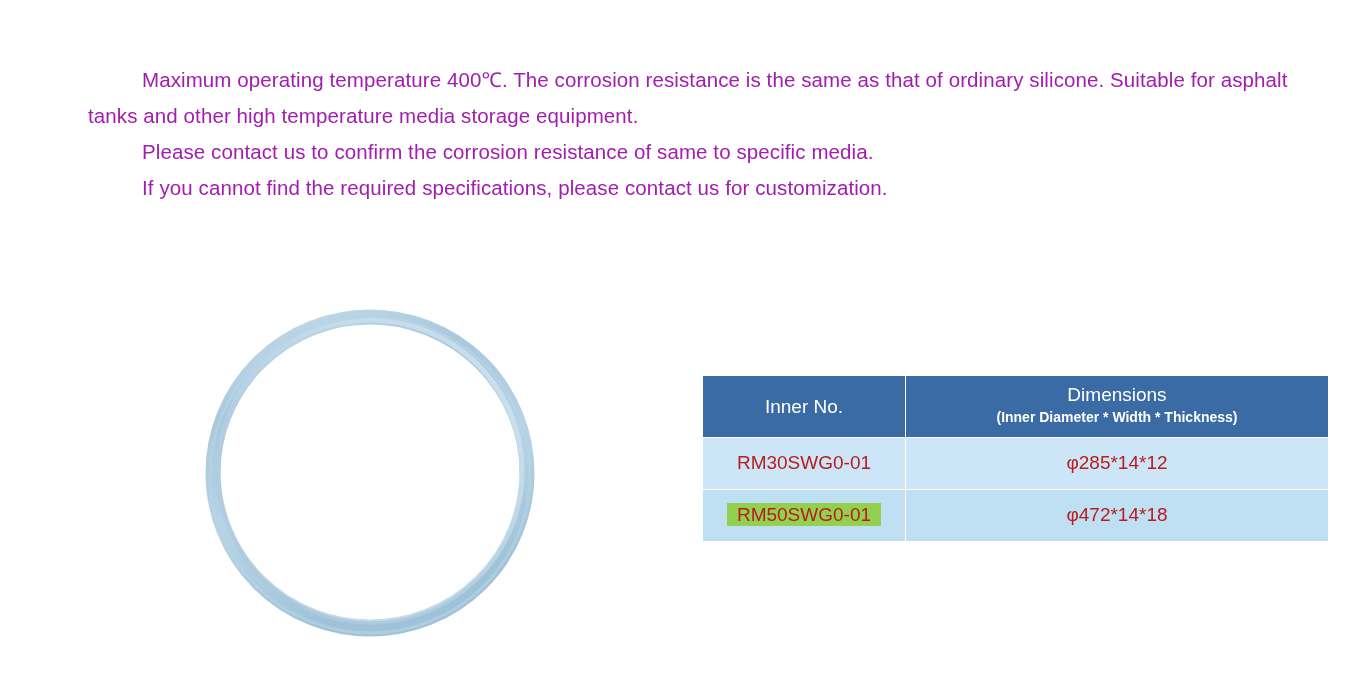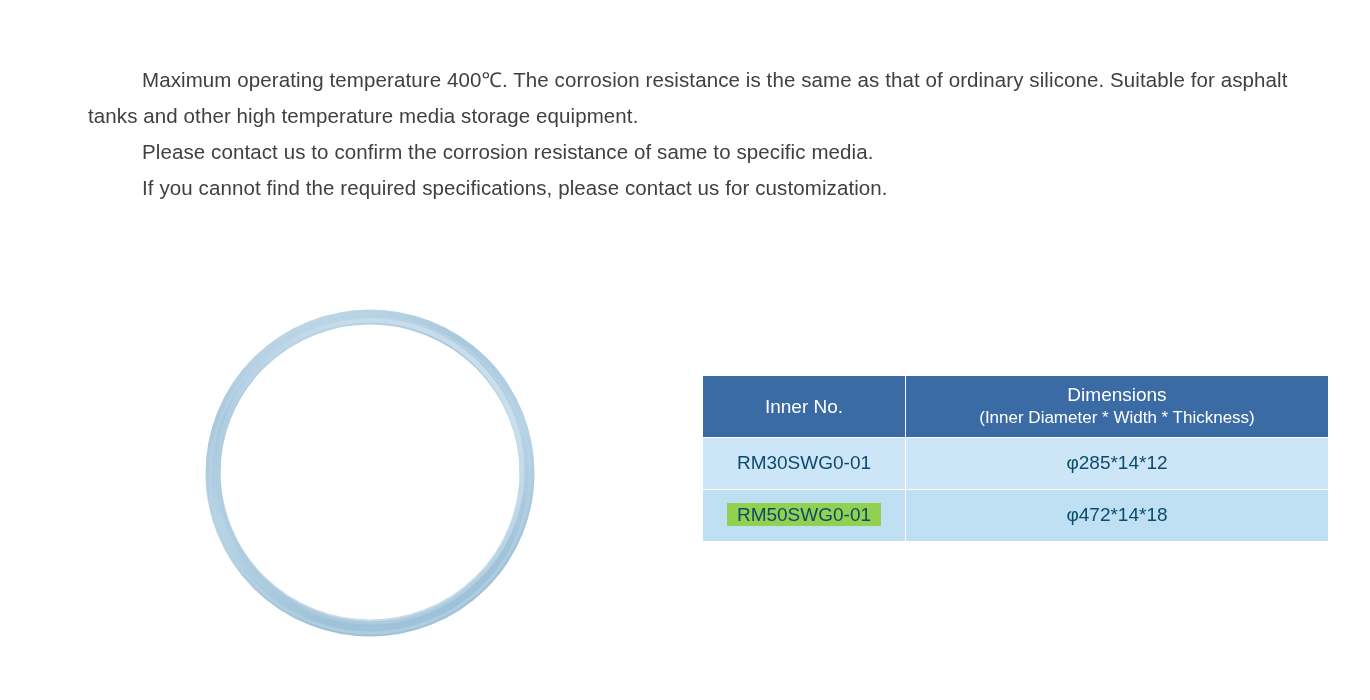--- a/index.html
+++ b/index.html
@@ -20,21 +20,21 @@
   .text-block {
     position: absolute;
     left: 88px;
     top: 62px;
     width: 1250px;
   }
   .para {
     font-size: 20.5px;
     line-height: 36px;
     letter-spacing: 0.1px;
-    color: #404040;
+    color: #a21caf;
     margin: 0;
     text-align: left;
   }
   .para.indent {
     text-indent: 54px;
   }
 
   
   .product-image {
     position: absolute;
@@ -68,26 +68,27 @@
     color: #ffffff;
     font-weight: normal;
     font-size: 19px;
     line-height: 23px;
     text-align: center;
     padding: 7px 4px 8px 4px;
     border: 1px solid #ffffff;
   }
   .spec-table th .sub {
     display: block;
-    font-size: 17px;
+    font-size: 14px;
     line-height: 23px;
+    font-weight: bold;
   }
   .spec-table td {
     background: #cde6f7;
-    color: #0c4a6e;
+    color: #b91c1c;
     font-size: 19px;
     text-align: center;
     padding: 14px 4px 15px 4px;
     border: 1px solid #ffffff;
   }
   .spec-table tr.row-alt td {
     background: #bfdff3;
   }
   .highlight {
     background: #92d050;

